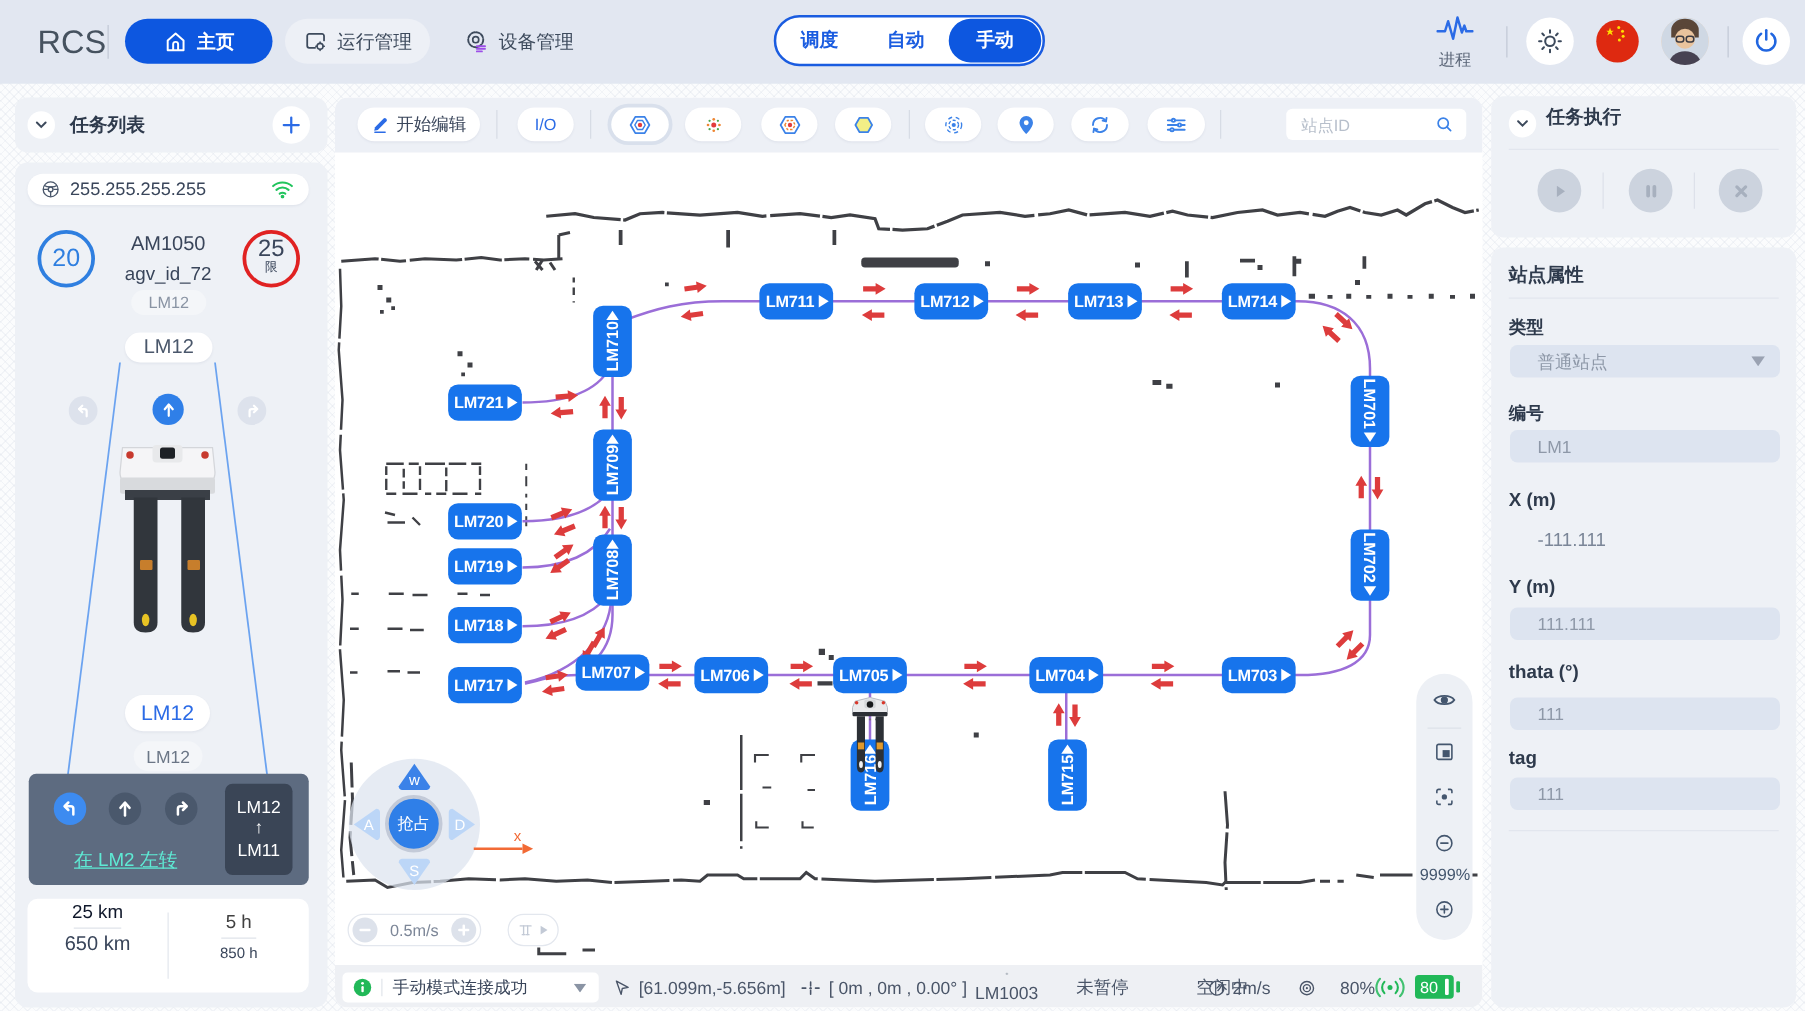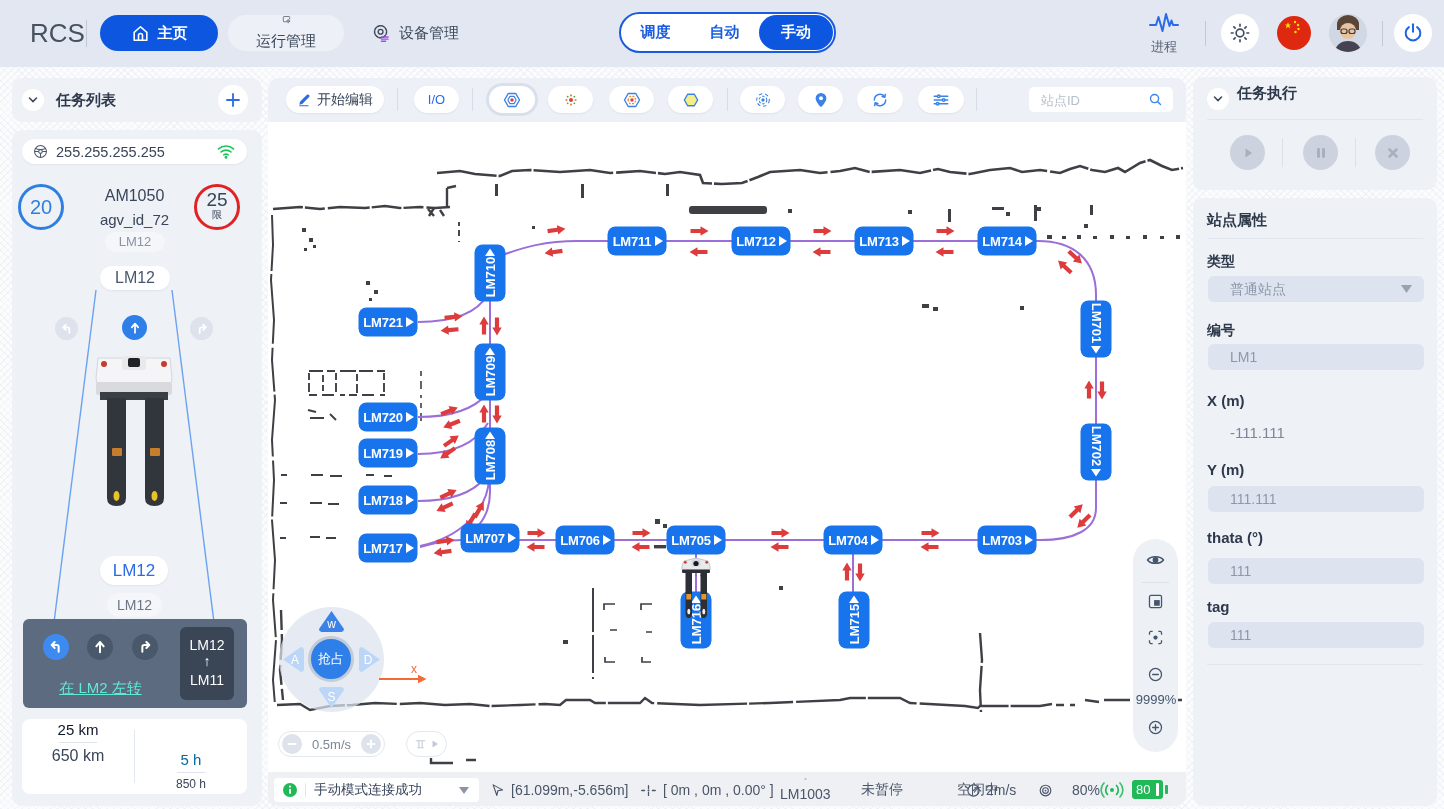--- a/index.html
+++ b/index.html
@@ -26,21 +26,21 @@
 <div class="abs" style="left:86px;top:20px;width:1px;height:27px;background:#c2c9d6;"></div>
 
 <div class="abs" style="left:100px;top:15px;width:118px;height:36px;background:#0d57e0;border-radius:999px;display:flex;align-items:center;justify-content:center;gap:8px;">
   <svg width="19" height="19" viewBox="0 0 24 24" fill="none" stroke="#fff" stroke-width="2" stroke-linejoin="round">
       <path d="M4 10.5 L12 3.5 L20 10.5 V20.5 H4 Z"></path>
       <path d="M9.5 20.5 v-6 a2.5 2.5 0 0 1 5 0 v6"></path>
     </svg>
   <span style="color:#fff;font-size:15px;font-weight:bold;">主页</span>
 </div>
 
-<div class="abs" style="left:228px;top:15px;width:116px;height:36px;background:#edf0f6;border-radius:999px;display:flex;align-items:center;justify-content:center;gap:8px;flex-direction:column;">
+<div class="abs" style="left:228px;top:15px;width:116px;height:36px;background:#edf0f6;border-radius:999px;display:flex;align-items:center;justify-content:center;gap:8px;">
   <svg width="19" height="19" viewBox="0 0 24 24" fill="none" stroke="#3d4a5c" stroke-width="1.8" stroke-linejoin="round" stroke-linecap="round">
       <path d="M20.5 10.5 V6 a2 2 0 0 0 -2 -2 h-13 a2 2 0 0 0 -2 2 v10 a2 2 0 0 0 2 2 h6"></path>
       <circle cx="16.5" cy="16.5" r="3" stroke-width="1.6"></circle>
       <path d="M16.5 12.2 v1.2 M16.5 19.6 v1.2 M12.2 16.5 h1.2 M19.6 16.5 h1.2" stroke-width="1.5"></path>
     </svg>
   <span style="color:#3d4a5c;font-size:15px;">运行管理</span>
 </div>
 
 <div class="abs" style="left:360px;top:15px;width:110px;height:36px;display:flex;align-items:center;justify-content:center;gap:8px;">
   <svg width="20" height="20" viewBox="0 0 24 24" fill="none" stroke-linecap="round">
@@ -129,21 +129,21 @@
     </svg>
   <span style="margin-left:8px;font-size:14.5px;color:#39455a;">255.255.255.255</span>
   <svg style="margin-left:auto;margin-right:12px;" width="18" height="15" viewBox="0 0 24 20" fill="none" stroke="#21c45d" stroke-width="2.2" stroke-linecap="round">
       <path d="M2 6.5 a15 15 0 0 1 20 0"></path>
       <path d="M5.5 10.5 a10 10 0 0 1 13 0"></path>
       <path d="M9 14.5 a5.5 5.5 0 0 1 6 0"></path>
       <circle cx="12" cy="17.6" r="0.9" fill="#21c45d"></circle>
     </svg>
 </div>
 
-<div class="abs" style="left:18px;top:184px;width:46px;height:46px;border:3px solid #2f7fe0;border-radius:50%;display:flex;align-items:center;justify-content:center;font-size:20px;color:#2f7fe0;">20</div>
+<div class="abs" style="left:30px;top:184px;width:46px;height:46px;border:3px solid #2f7fe0;border-radius:50%;display:flex;align-items:center;justify-content:center;font-size:20px;color:#2f7fe0;">20</div>
 
 <div class="abs" style="left:62px;top:187px;width:145px;text-align:center;font-size:16px;color:#39455a;">AM1050</div>
 
 <div class="abs" style="left:62px;top:211px;width:145px;text-align:center;font-size:15px;color:#39455a;">agv_id_72</div>
 
 <div class="abs" style="left:194px;top:184px;width:46px;height:46px;border:3px solid #e02222;border-radius:50%;text-align:center;">
   <div style="font-size:19px;color:#39455a;line-height:20px;margin-top:3px;">25</div>
   <div style="font-size:10px;color:#39455a;line-height:10px;">限</div>
 </div>
 
@@ -241,21 +241,21 @@
 
   <div class="abs" style="left:0;top:0;width:112px;text-align:center;">
     <div style="font-size:15px;color:#0f172a;margin-top:2px;">25 km</div>
     <div style="width:38px;height:1px;background:#dfe3ea;margin:4px auto;"></div>
     <div style="font-size:16px;color:#39455a;">650 km</div>
   </div>
 
   <div class="abs" style="left:112px;top:11px;width:1px;height:53px;background:#e3e7ee;"></div>
 
   <div class="abs" style="left:113px;top:0;width:112px;text-align:center;">
-    <div style="font-size:15px;color:#0369a1;margin-top:32px;">5 h</div>
+    <div style="font-size:15px;color:#404040;margin-top:10px;">5 h</div>
     <div style="width:28px;height:1px;background:#dfe3ea;margin:4px auto;"></div>
     <div style="font-size:12px;color:#39455a;">850 h</div>
   </div>
 </div>
 
 <div class="abs" id="mapcard" style="left:268px;top:78px;width:918px;height:728px;background:#fff;border-radius:10px;overflow:hidden;">
 
   <svg id="mapsvg" class="abs" width="918" height="728" viewBox="268 78 918 728" style="left:0;top:0;" fill="none">
 
 <g stroke="#3f4045" stroke-width="2.6" fill="none">

